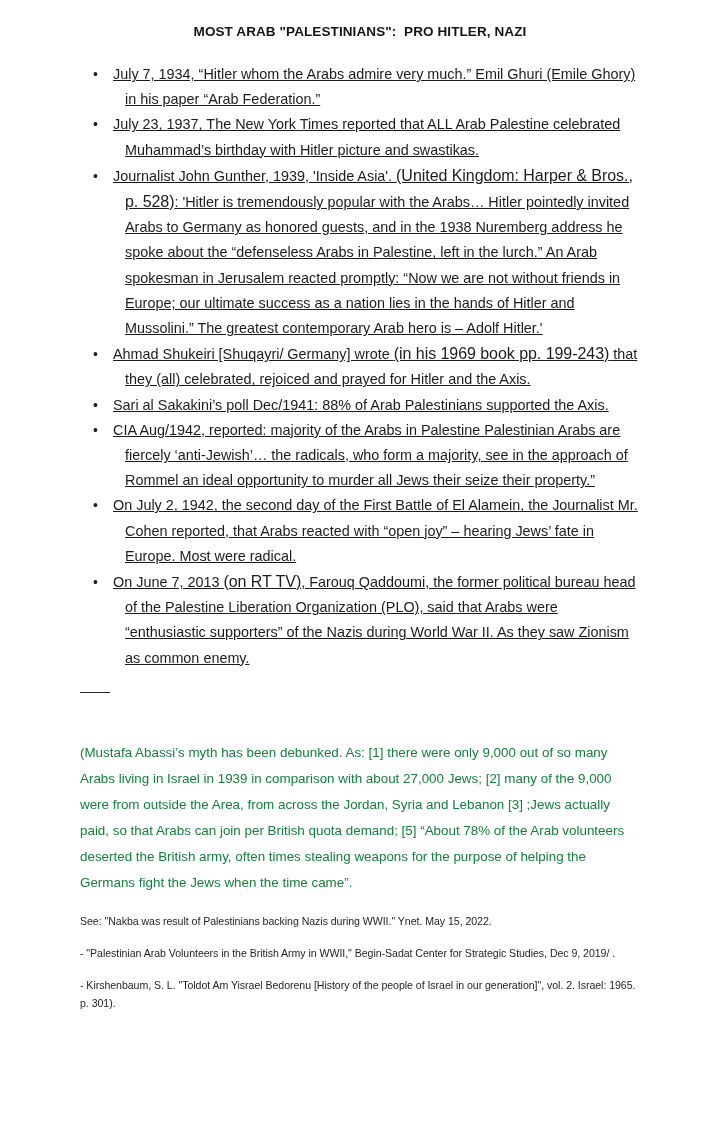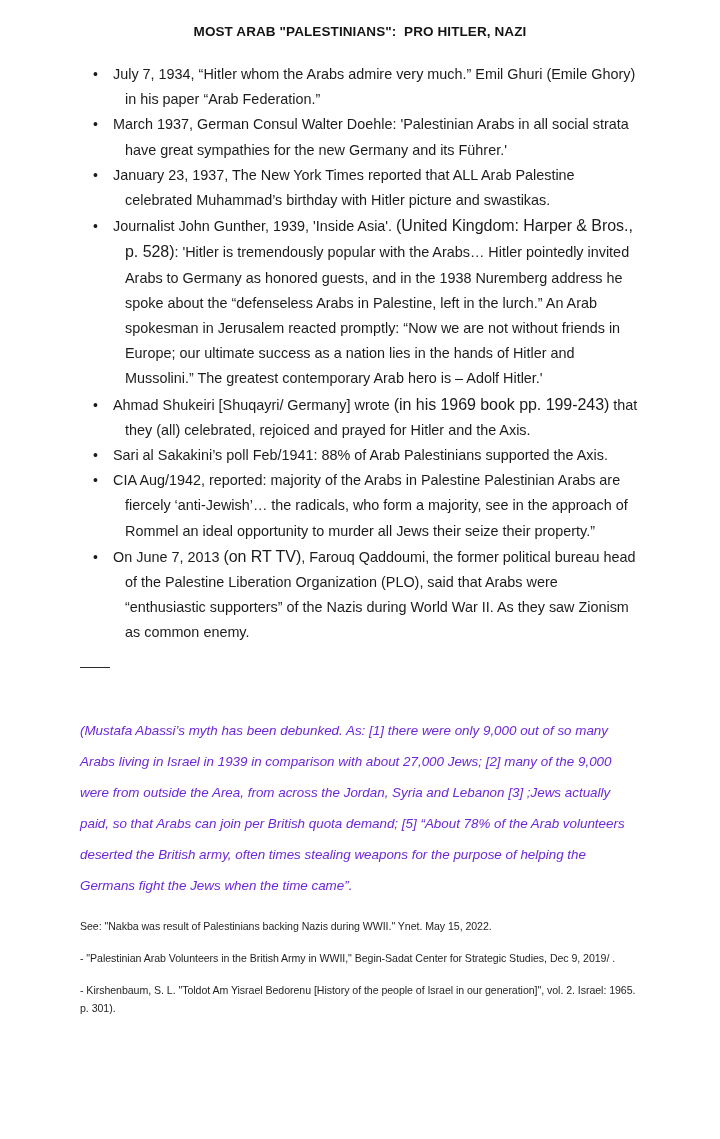--- a/index.html
+++ b/index.html
@@ -54,20 +54,21 @@
   }
   .bullet-item .bul {
     display: inline-block;
     width: 10px;
     margin-left: -12px;
     font-size: 14px;
     line-height: 25.2px;
   }
   .bullet-item .txt {
     display: inline;
+    text-decoration: underline;
   }
   .small-note {
     font-size: 16px;
     letter-spacing: -0.05px;
   }
 
   
   .divider-wrap {
     padding-top: 21px;
     padding-left: 80px;
@@ -82,49 +83,48 @@
 
   
   .footer-block {
     padding-left: 80px;
     padding-right: 78px;
     padding-top: 47px;
   }
   .footer-para {
     margin: 0;
     font-size: 13.4px;
-    line-height: 31px;
-    color: #6d28d9;
-    font-style: italic;
+    line-height: 26px;
+    color: #15803d;
   }
   .citation {
     margin: 0;
     padding-top: 16px;
     font-size: 10.6px;
     line-height: 18px;
     color: #1f1f1f;
     letter-spacing: -0.05px;
   }
   .citation.tight { padding-top: 14px; }
 </style>
 </head>
 <body>
 
 <div class="page">
 
   <h1 class="doc-title">MOST ARAB "PALESTINIANS":  PRO HITLER, NAZI</h1>
 
   <ul class="bullet-list">
       <li class="bullet-item"><span class="bul">•</span><span class="txt"><span>July 7, 1934, “Hitler whom the Arabs admire very much.” Emil Ghuri (Emile Ghory) in his paper “Arab Federation.”</span></span></li>
-      <li class="bullet-item"><span class="bul">•</span><span class="txt"><span>March 1937, German Consul Walter Doehle: 'Palestinian Arabs in all social strata have great sympathies for the new Germany and its Führer.'</span></span></li>
-      <li class="bullet-item"><span class="bul">•</span><span class="txt"><span>January 23, 1937, The New York Times reported that ALL Arab Palestine celebrated Muhammad’s birthday with Hitler picture and swastikas.</span></span></li>
+      <li class="bullet-item"><span class="bul">•</span><span class="txt"><span>July 23, 1937, The New York Times reported that ALL Arab Palestine celebrated Muhammad’s birthday with Hitler picture and swastikas.</span></span></li>
       <li class="bullet-item"><span class="bul">•</span><span class="txt"><span>Journalist John Gunther, 1939, 'Inside Asia'. </span><span class="small-note">(United Kingdom: Harper &amp; Bros., p. 528)</span><span>: 'Hitler is tremendously popular with the Arabs… Hitler pointedly invited Arabs to Germany as honored guests, and in the 1938 Nuremberg address he spoke about the “defenseless Arabs in Palestine, left in the lurch.” An Arab spokesman in Jerusalem reacted promptly: “Now we are not without friends in Europe; our ultimate success as a nation lies in the hands of Hitler and Mussolini.” The greatest contemporary Arab hero is – Adolf Hitler.'</span></span></li>
       <li class="bullet-item"><span class="bul">•</span><span class="txt"><span>Ahmad Shukeiri [Shuqayri/ Germany] wrote </span><span class="small-note">(in his 1969 book pp. 199-243)</span><span>  that they (all) celebrated, rejoiced and prayed for Hitler and the Axis.</span></span></li>
-      <li class="bullet-item"><span class="bul">•</span><span class="txt"><span>Sari al Sakakini’s poll Feb/1941: 88% of Arab Palestinians supported the Axis.</span></span></li>
+      <li class="bullet-item"><span class="bul">•</span><span class="txt"><span>Sari al Sakakini’s poll Dec/1941: 88% of Arab Palestinians supported the Axis.</span></span></li>
       <li class="bullet-item"><span class="bul">•</span><span class="txt"><span>CIA Aug/1942, reported: majority of the Arabs in Palestine Palestinian Arabs are fiercely ‘anti-Jewish’… the radicals, who form a majority, see in the approach of Rommel an ideal opportunity to murder all Jews their seize their property.”</span></span></li>
+      <li class="bullet-item"><span class="bul">•</span><span class="txt"><span>On July 2, 1942, the second day of the First Battle of El Alamein, the Journalist Mr. Cohen reported, that Arabs reacted with “open joy” – hearing Jews’ fate in Europe. Most were radical.</span></span></li>
       <li class="bullet-item"><span class="bul">•</span><span class="txt"><span>On June 7, 2013 </span><span class="small-note">(on RT TV)</span><span>, Farouq Qaddoumi, the former political bureau head of the Palestine Liberation Organization (PLO), said that Arabs were “enthusiastic supporters” of the Nazis during World War II. As they saw Zionism as common enemy.</span></span></li>
     </ul>
 
   <div class="divider-wrap">
     <hr class="divider">
   </div>
 
   <div class="footer-block">
     <p class="footer-para">(Mustafa Abassi’s myth has been debunked. As: [1] there were only 9,000 out of so many Arabs living in Israel in 1939 in comparison with about 27,000 Jews; [2] many of the 9,000 were from outside the Area, from across the Jordan, Syria and Lebanon [3] ;Jews actually paid, so that Arabs can join per British quota  demand; [5] “About 78% of the Arab volunteers deserted the British army, often times stealing weapons for the purpose of helping the Germans fight the Jews when the time came”.</p>
     <div>

